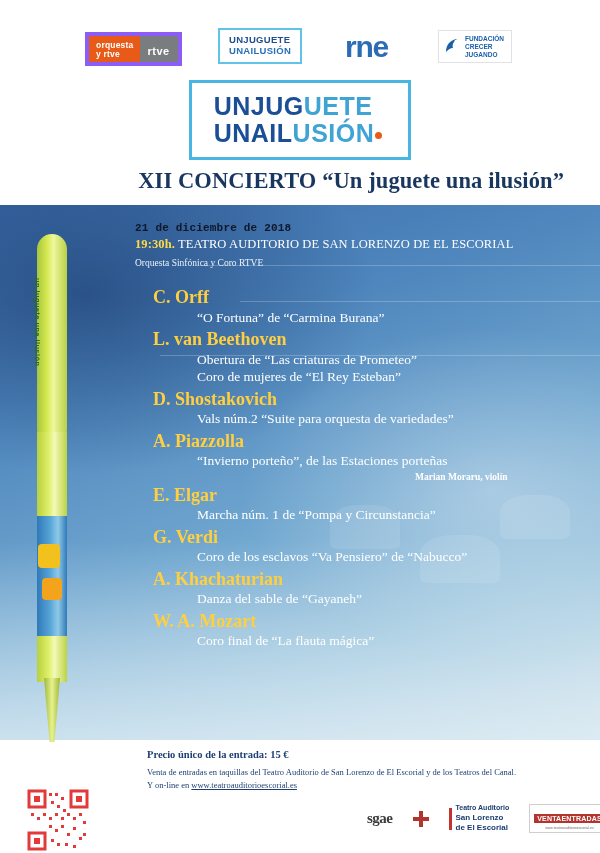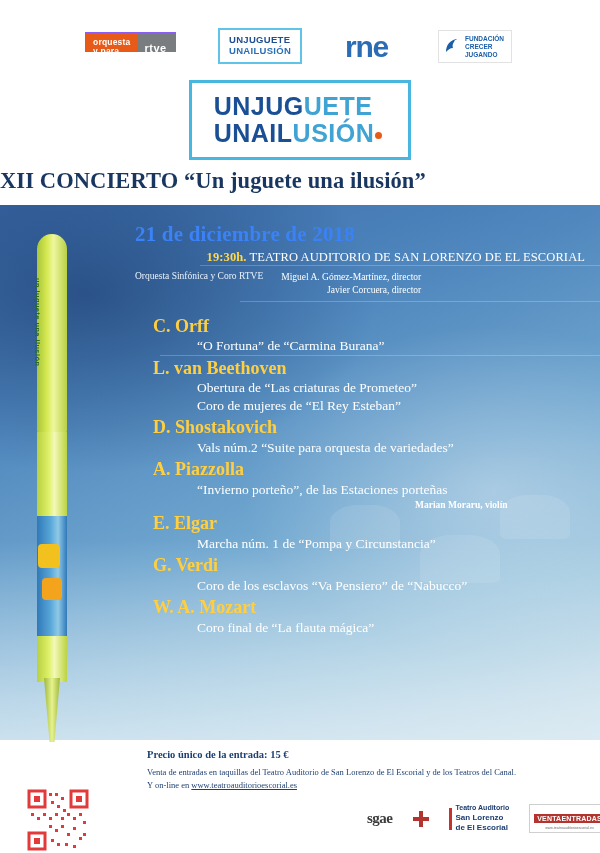--- a/index.html
+++ b/index.html
@@ -15,22 +15,22 @@
     background: #ffffff;
   }
 
   
   .logo-bar {
     position: absolute; top: 14px; left: 0; width: 600px; height: 52px;
   }
   .logo-rtve {
     position: absolute; left: 85px; top: 18px;
     display: flex; align-items: stretch;
-    border: 1px solid #8b5cf6;
-    height: 20px;
+    border: 4px solid #8b5cf6;
+    height: 34px;
   }
   .logo-rtve .orq {
     background: #e85a18; color: #fff;
     font-size: 8.5px; line-height: 1.05;
     padding: 5px 6px 4px 7px; font-weight: bold;
     letter-spacing: .2px;
   }
   .logo-rtve .rtve {
     background: #7a7d80; color: #fff;
     font-size: 11px; font-weight: bold;
@@ -84,21 +84,21 @@
   .main-logo .line2 { color: #1a4f95; }
   .main-logo .line2 b { color: #3fa3d4; font-weight: bold; }
   .main-logo .dot {
     display:inline-block; width:7px;height:7px;border-radius:50%;
     background:#e85a18; margin-left:1px; vertical-align: 3px;
   }
 
   
   .title {
     position: absolute; top: 168px; left: 0; width: 564px;
-    text-align: left;
+    text-align: right;
     color: #18365f;
     font-family: "Liberation Serif", serif;
     font-weight: bold; font-size: 22.5px;
     letter-spacing: .1px;
   }
 
   
   .band {
     position: absolute; top: 205px; left: 0; width: 600px; height: 535px;
     overflow: hidden;
@@ -172,28 +172,27 @@
   .pen .footnote {
     position:absolute; left:-4px; top:530px; width:76px;
     font-size:3.6px; color:#3a3a3a; line-height:1.25;
   }
 
   
   .content {
     position: absolute; top: 222px; left: 135px; width: 450px;
   }
   .date {
-    color: #3b82f6; font-family: Liberation Serif, serif;
-    font-weight: bold; font-size: 21px; letter-spacing: .2px;
+    color: #0f172a; font-family: Liberation Mono, monospace;
+    font-weight: bold; font-size: 11px; letter-spacing: .2px;
   }
   .venue {
     margin-top: 3px; color: #ffffff;
     font-family: "Liberation Serif", serif; font-size: 12.5px;
     letter-spacing: .1px;
-    text-align: right;
   }
   .venue .hour { color:#ffd94a; font-weight:bold; }
   .orch {
     margin-top: 6px; color:#eaf3fb; font-size: 9.5px;
     font-family: "Liberation Serif", serif;
     display:flex; gap: 18px; text-align: right;
   }
   .orch .col2 { color:#ffffff; }
   .orch .col2 div { line-height:1.35; }
 
@@ -264,21 +263,21 @@
 </head>
 <body>
 
 <div id="poster">
 
   <div class="logo-bar">
 
     <div class="logo-rtve">
       <div class="orq">
         <div>orquesta</div>
-        <div>y para</div>
+        <div>y rtve</div>
       </div>
       <div class="rtve">rtve</div>
     </div>
 
     <div class="logo-unjuguete-small">
       <div>UNJUGUETE</div>
       <div class="l2">UNAILUSIÓN</div>
     </div>
 
     <div class="logo-rne">rne</div>
@@ -333,24 +332,20 @@
   </div>
 
   <div class="content">
     <div class="date">21 de diciembre de 2018</div>
     <div class="venue">
       <span class="hour">19:30h.</span>
       <span>TEATRO AUDITORIO DE SAN LORENZO DE EL ESCORIAL</span>
     </div>
     <div class="orch">
       <div class="col1">Orquesta Sinfónica y Coro RTVE</div>
-      <div class="col2">
-        <div>Miguel A. Gómez-Martínez, director</div>
-        <div>Javier Corcuera, director</div>
-      </div>
     </div>
 
     <div class="program">
 
       <div class="work">
         <div class="composer">C. Orff</div>
         <div class="piece">“O Fortuna” de “Carmina Burana”</div>
       </div>
 
       <div class="work">
@@ -373,20 +368,24 @@
       <div class="work">
         <div class="composer">E. Elgar</div>
         <div class="piece">Marcha núm. 1 de “Pompa y Circunstancia”</div>
       </div>
 
       <div class="work">
         <div class="composer">G. Verdi</div>
         <div class="piece">Coro de los esclavos “Va Pensiero” de “Nabucco”</div>
       </div>
 
+      <div class="work">
+        <div class="composer">A. Khachaturian</div>
+        <div class="piece">Danza del sable de “Gayaneh”</div>
+      </div>
 
       <div class="work">
         <div class="composer">W. A. Mozart</div>
         <div class="piece">Coro final de “La flauta mágica”</div>
       </div>
 
     </div>
   </div>
 
   <div class="footer">

